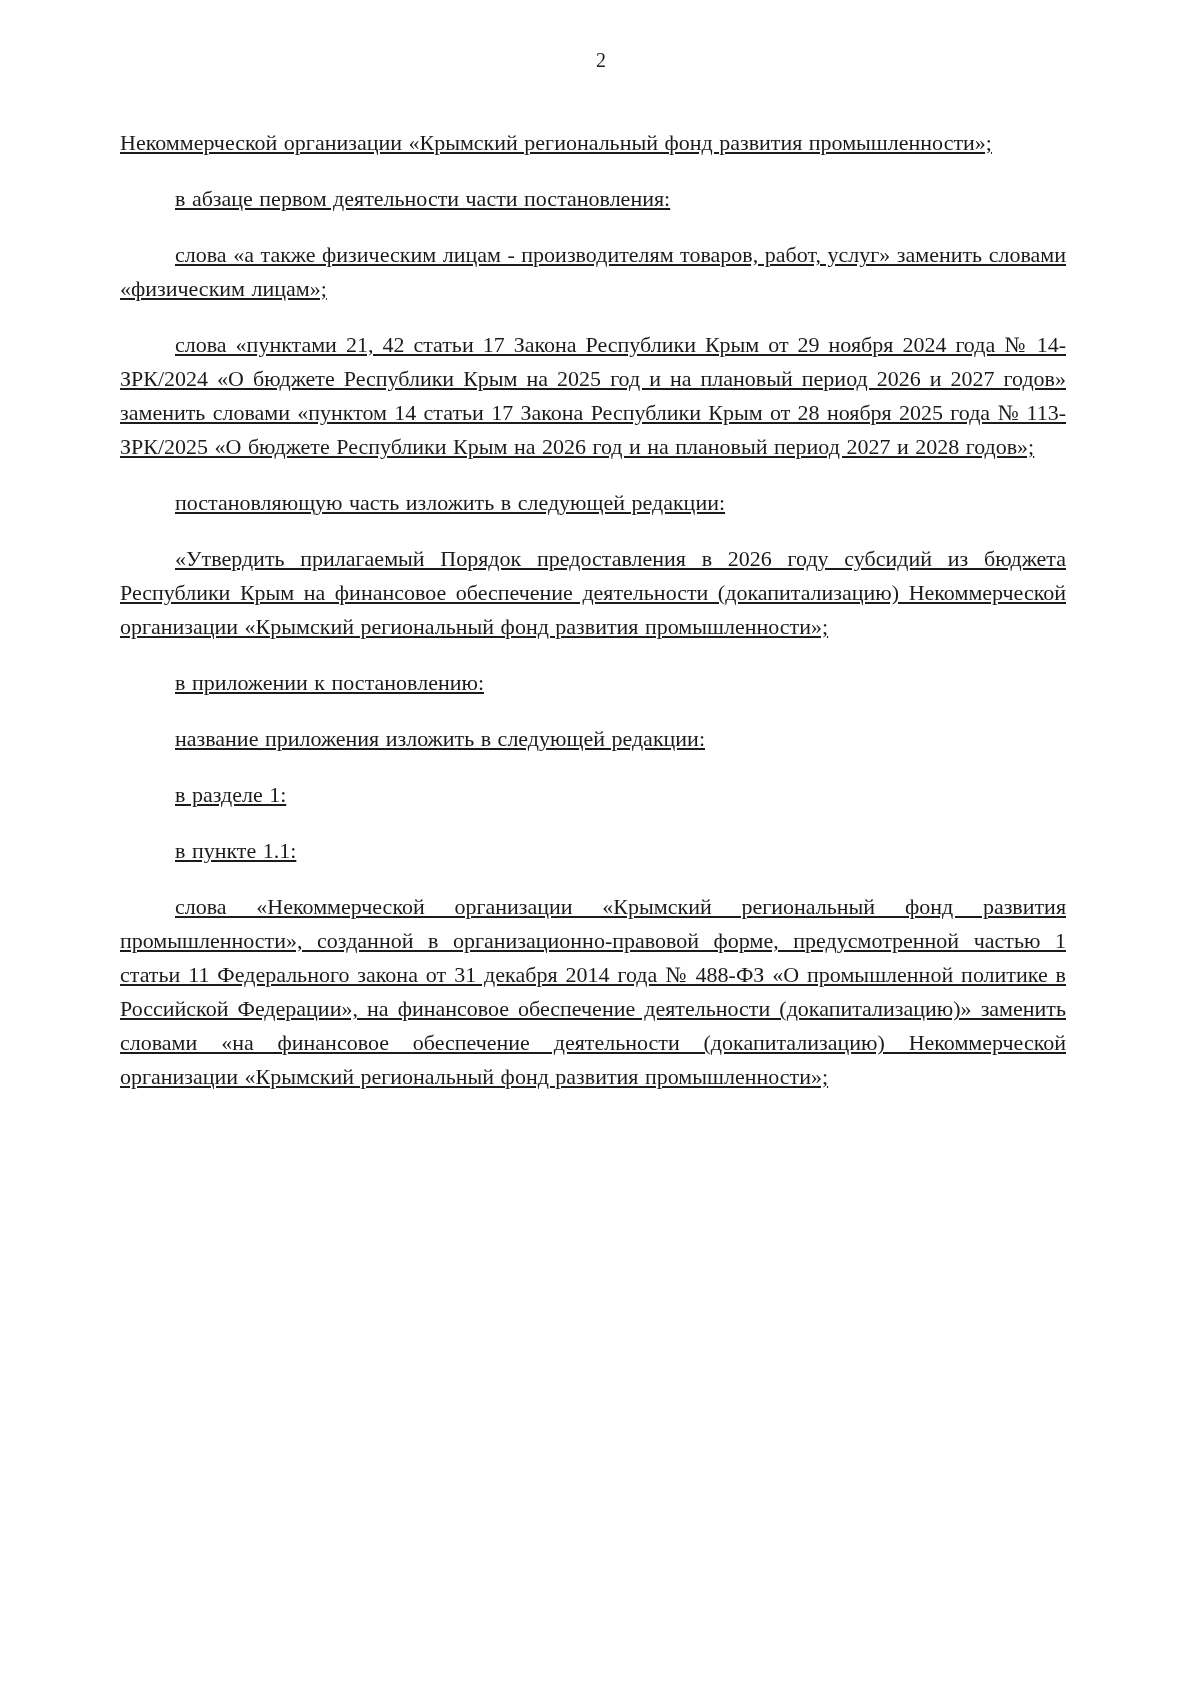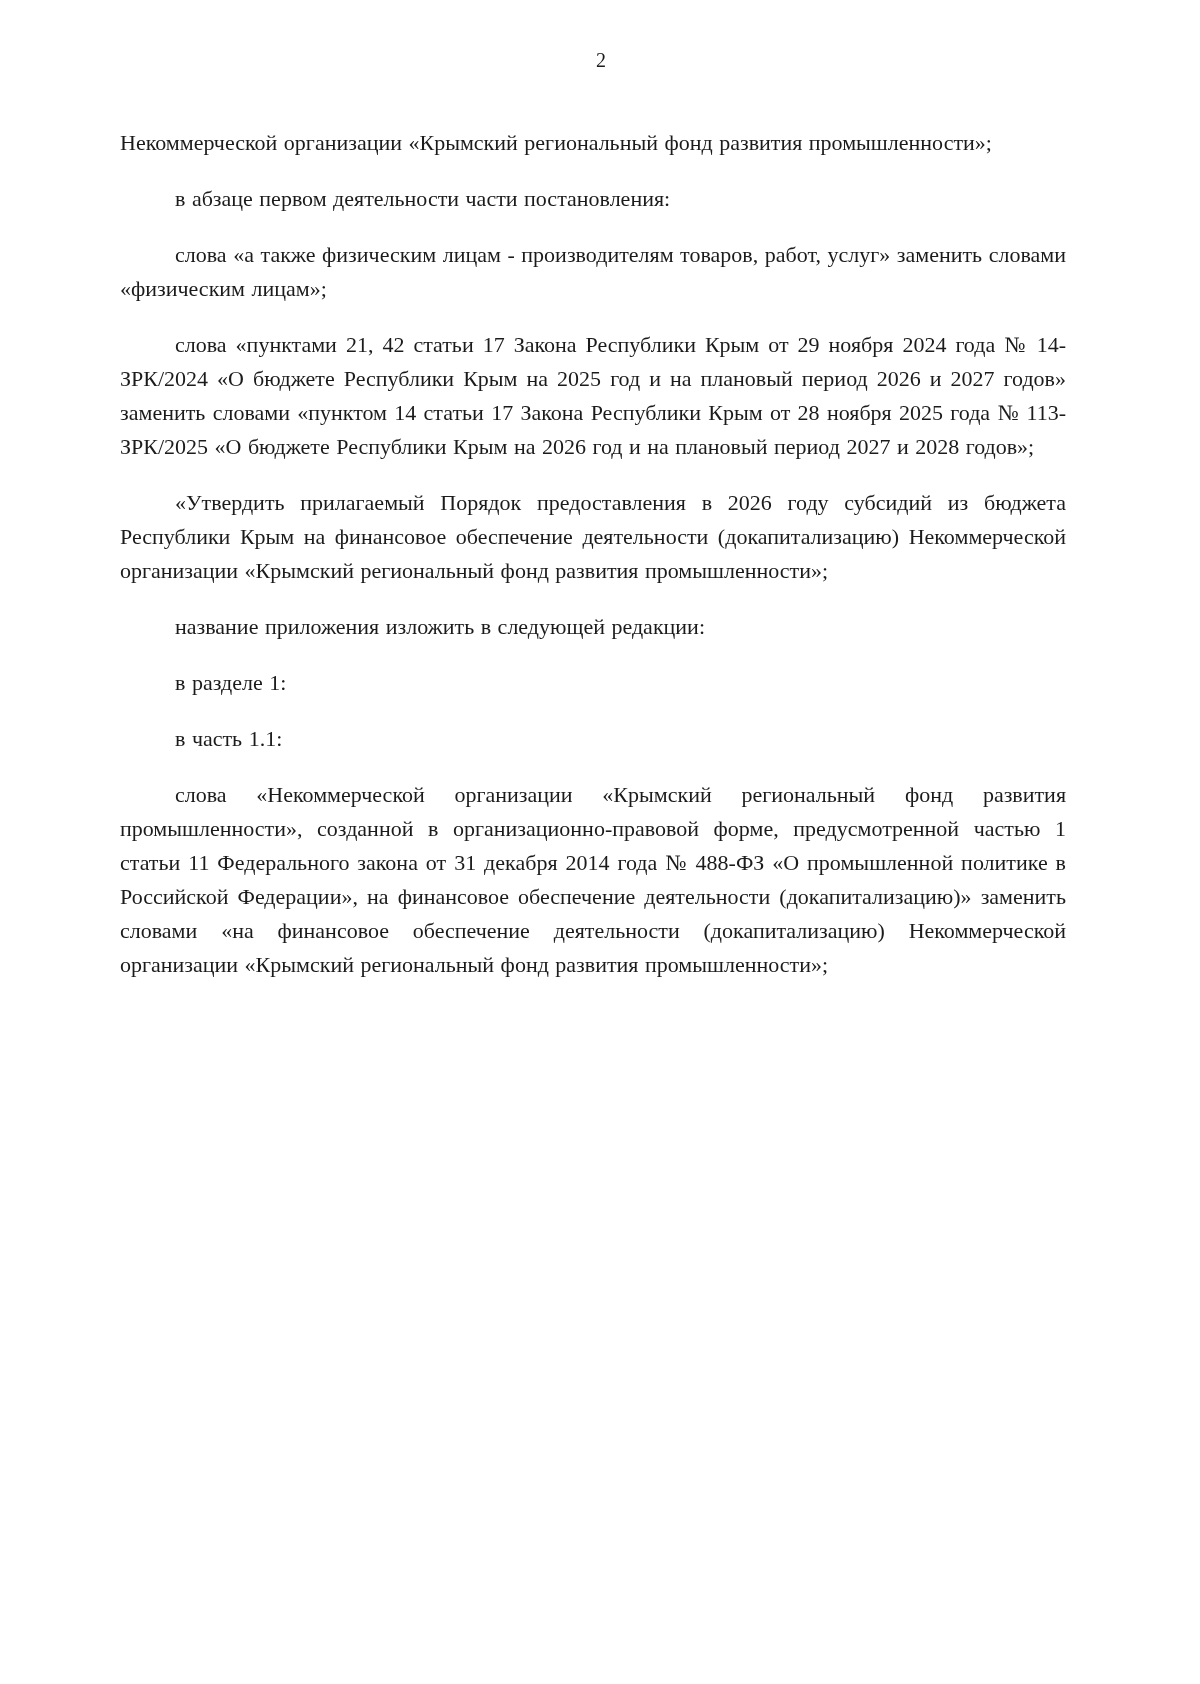--- a/index.html
+++ b/index.html
@@ -24,35 +24,38 @@
     line-height: 24px;
     margin-bottom: 54px;
   }
   .doc-body p {
     font-size: 22px;
     line-height: 34px;
     text-align: justify;
     text-indent: 55px;
     margin: 0 16px 22px 0;
     word-spacing: 1px;
+    text-decoration: underline;
   }
   .doc-body p.continuation {
     text-indent: 0;
   }
 </style>
 </head>
 <body>
 
 <div class="page">
   <div class="page-number">2</div>
 
   <div class="doc-body">
     <p class="continuation">Некоммерческой организации «Крымский региональный фонд развития промышленности»;</p>
     <p>в абзаце первом деятельности части постановления:</p>
     <p>слова «а также физическим лицам - производителям товаров, работ, услуг» заменить словами «физическим лицам»;</p>
     <p>слова «пунктами 21, 42 статьи 17 Закона Республики Крым от 29 ноября 2024 года № 14-ЗРК/2024 «О бюджете Республики Крым на 2025 год и на плановый период 2026 и 2027 годов» заменить словами «пунктом 14 статьи 17 Закона Республики Крым от 28 ноября 2025 года № 113-ЗРК/2025 «О бюджете Республики Крым на 2026 год и на плановый период 2027 и 2028 годов»;</p>
+    <p>постановляющую часть изложить в следующей редакции:</p>
     <p>«Утвердить прилагаемый Порядок предоставления в 2026 году субсидий из бюджета Республики Крым на финансовое обеспечение деятельности (докапитализацию) Некоммерческой организации «Крымский региональный фонд развития промышленности»;</p>
+    <p>в приложении к постановлению:</p>
     <p>название приложения изложить в следующей редакции:</p>
     <p>в разделе 1:</p>
-    <p>в часть 1.1:</p>
+    <p>в пункте 1.1:</p>
     <p>слова «Некоммерческой организации «Крымский региональный фонд развития промышленности», созданной в организационно-правовой форме, предусмотренной частью 1 статьи 11 Федерального закона от 31 декабря 2014 года № 488-ФЗ «О промышленной политике в Российской Федерации», на финансовое обеспечение деятельности (докапитализацию)» заменить словами «на финансовое обеспечение деятельности (докапитализацию) Некоммерческой организации «Крымский региональный фонд развития промышленности»;</p>
   </div>
 </div>
 
 </body></html>

